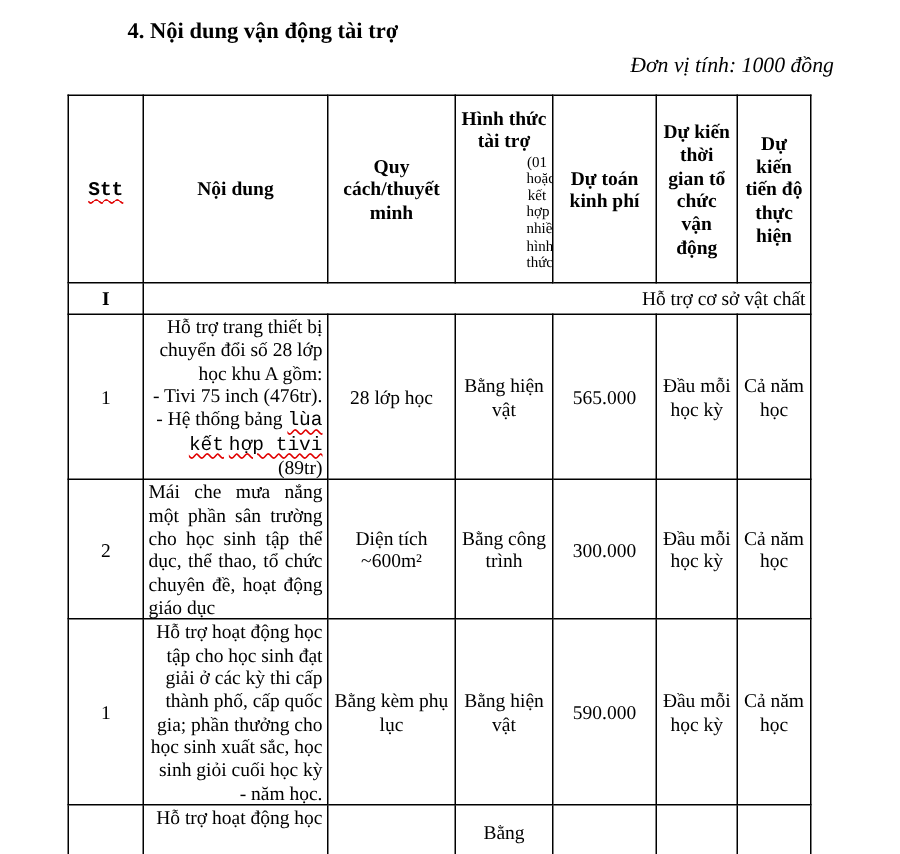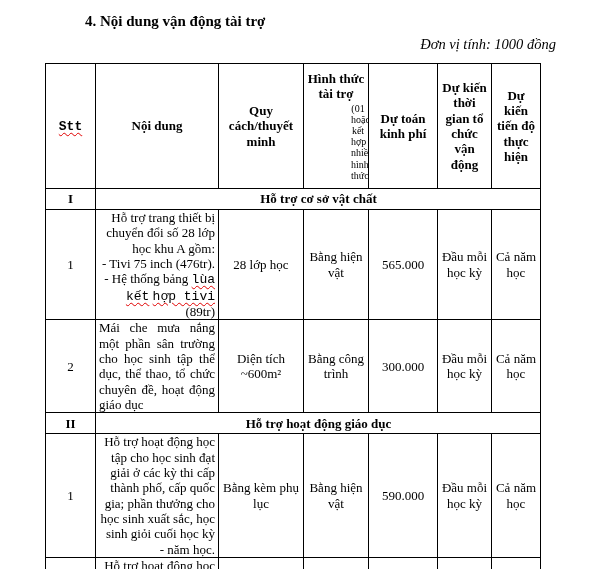--- a/index.html
+++ b/index.html
@@ -49,21 +49,21 @@
   td.content.just { text-align: justify; }
   .mis {
     text-decoration: underline;
     text-decoration-style: wavy;
     text-decoration-color: #e00000;
     text-decoration-thickness: 1px;
     text-underline-offset: 2px;
     font-family: Liberation Mono, monospace;
   }
   tr.section td.sec-label {
-    text-align: center; font-weight: bold; padding-left: 4px;
+    text-align: right; font-weight: normal; padding-left: 4px;
   }
   tr.partial td { vertical-align: top; }
   tr.partial td.hinh-thuc-cell { padding-top: 10px; }
 </style>
 </head>
 <body>
 
 <div class="doc-title">4. Nội dung vận động tài trợ</div>
 <div class="unit-note">Đơn vị tính: 1000 đồng</div>
 
@@ -113,24 +113,20 @@
   <tr style="height:89px">
     <td>2</td>
     <td class="content just">Mái che mưa nắng một phần sân trường cho học sinh tập thể dục, thể thao, tổ chức chuyên đề, hoạt động giáo dục</td>
     <td>Diện tích ~600m²</td>
     <td>Bằng công trình</td>
     <td>300.000</td>
     <td>Đầu mỗi học kỳ</td>
     <td>Cả năm học</td>
   </tr>
 
-  <tr class="section" style="height:21px">
-    <td class="hdr">II</td>
-    <td class="sec-label" colspan="6">Hỗ trợ hoạt động giáo dục</td>
-  </tr>
 
   <tr style="height:124px">
     <td>1</td>
     <td class="content">Hỗ trợ hoạt động học tập cho học sinh đạt giải ở các kỳ thi cấp thành phố, cấp quốc gia; phần thưởng cho học sinh xuất sắc, học sinh giỏi cuối học kỳ - năm học.</td>
     <td>Bằng kèm phụ lục</td>
     <td>Bằng hiện vật</td>
     <td>590.000</td>
     <td>Đầu mỗi học kỳ</td>
     <td>Cả năm học</td>
   </tr>

